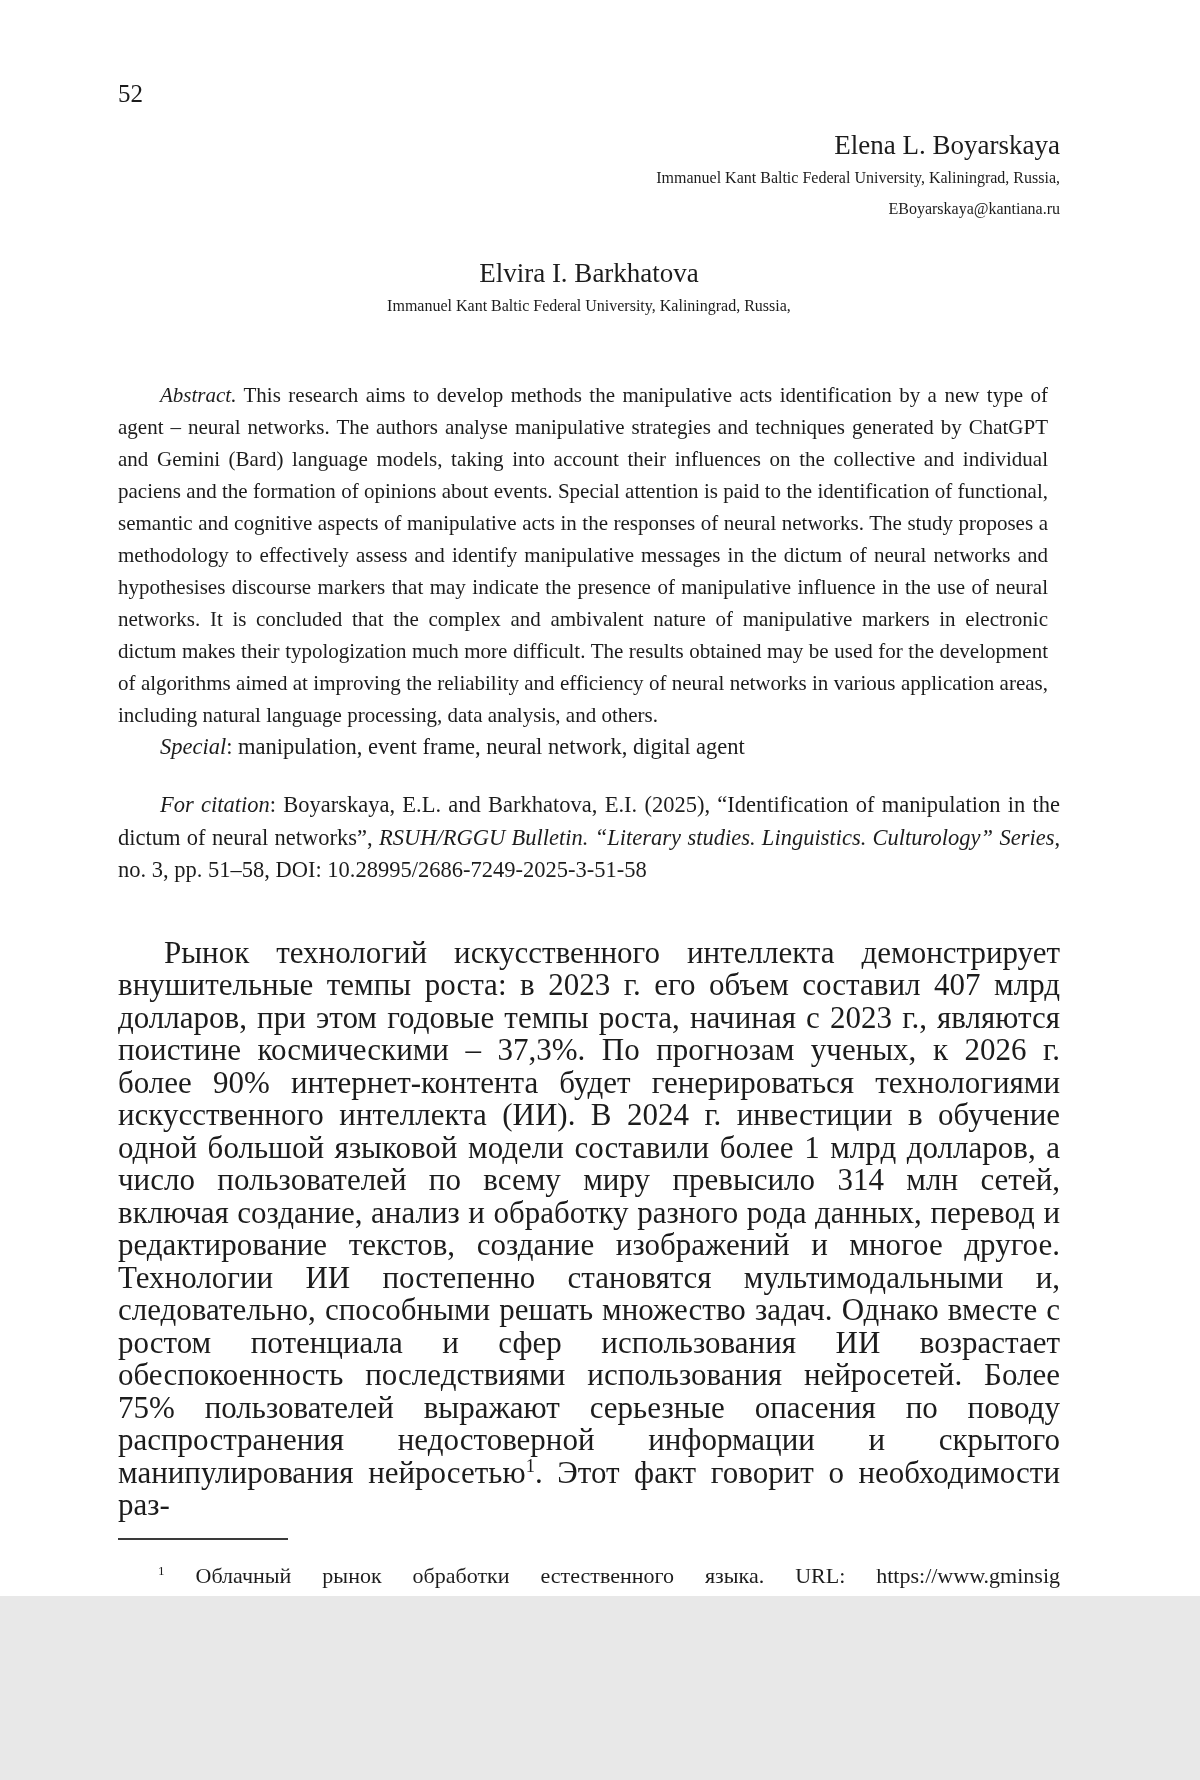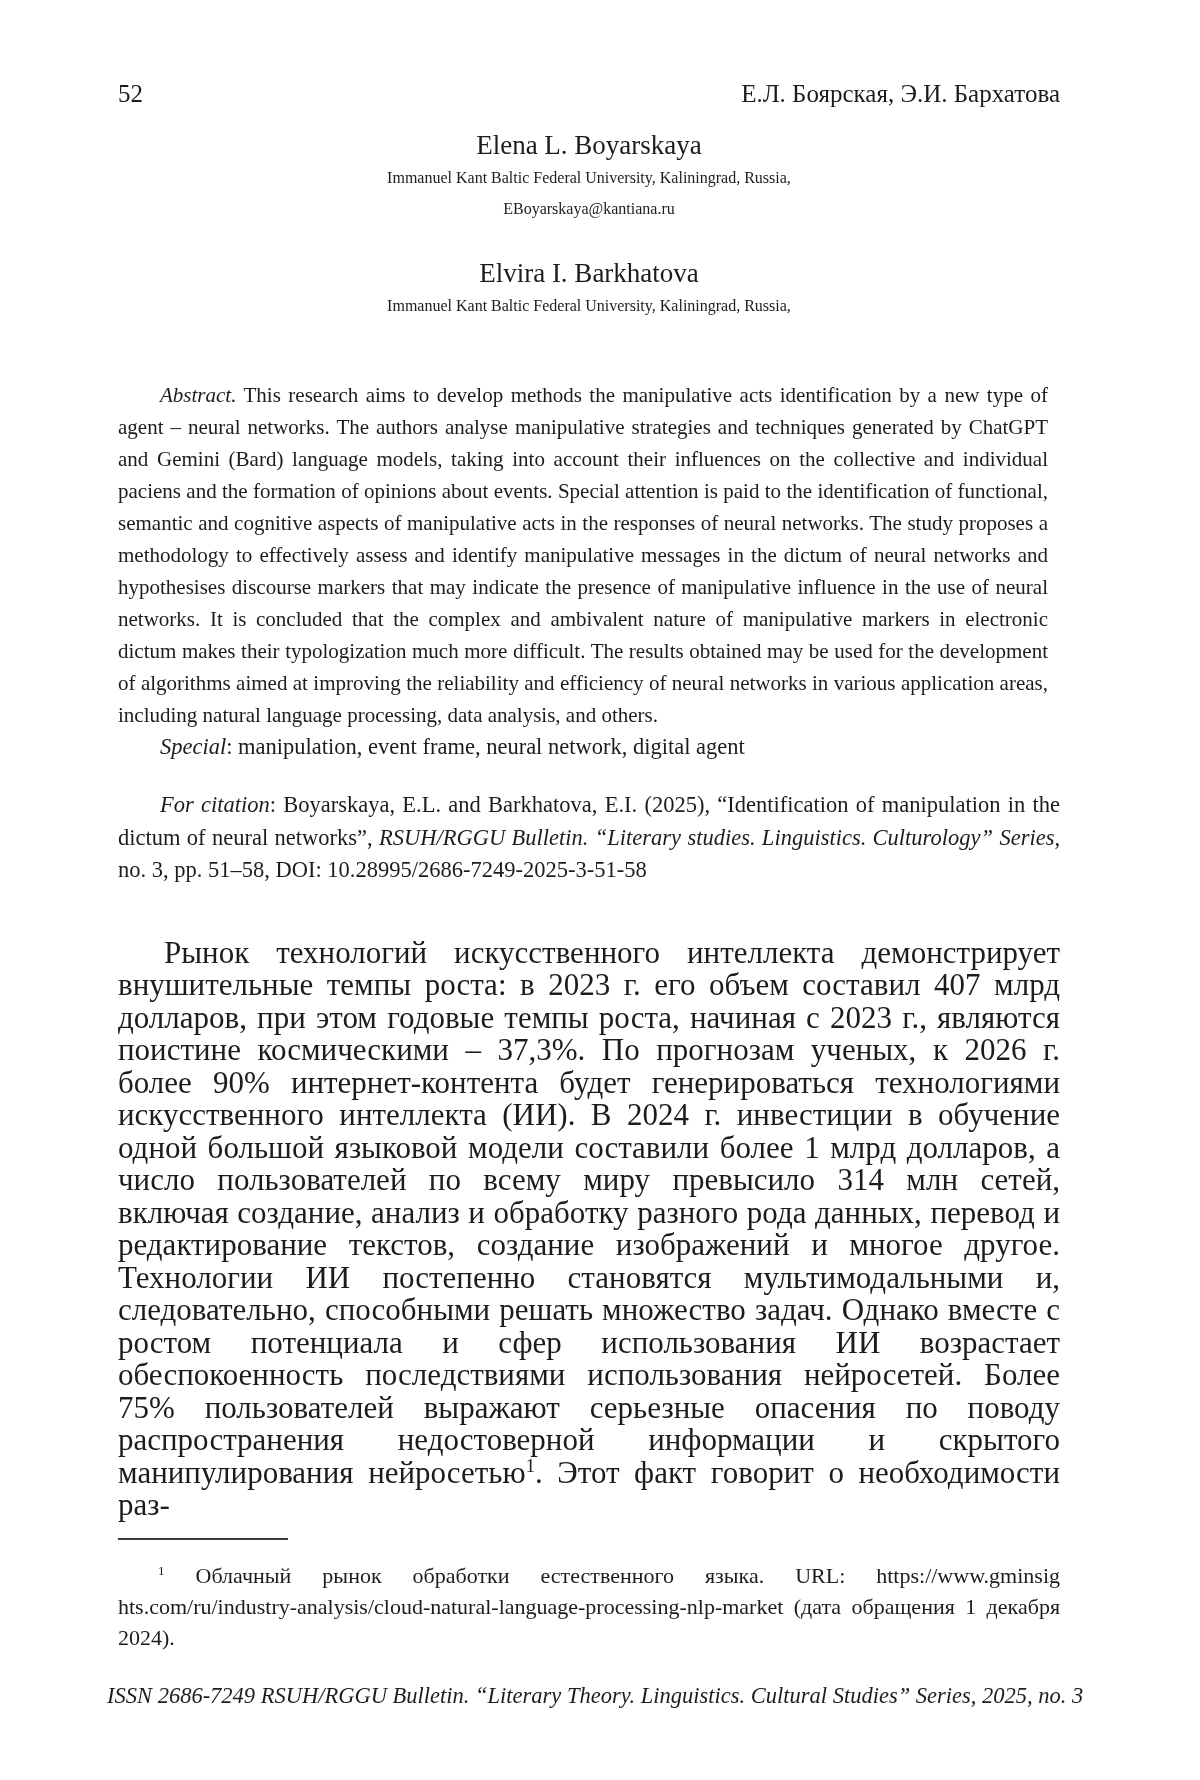--- a/index.html
+++ b/index.html
@@ -1,19 +1,19 @@
 <!DOCTYPE html>
 <html><head>
 <meta charset="utf-8">
 <style>
   html, body { margin: 0; padding: 0; background: #e8e8e8; }
   .page {
     position: relative;
     width: 1200px;
-    height: 1780px;
+    height: 1596px;
     margin: 0 auto;
     background: #ffffff;
     color: #1c1c1c;
     font-family: "Liberation Serif", "DejaVu Serif", serif;
     overflow: hidden;
   }
   .content {
     position: absolute;
     left: 118px;
     top: 0;
@@ -28,21 +28,21 @@
     line-height: 28px;
   }
   .article-title {
     margin: 30px 0 0 0;
     text-align: center;
     font-size: 29px;
     line-height: 38px;
     font-weight: normal;
   }
   .author-block { text-align: center; }
-  .author-block.first { margin-top: 20px; }
+  .author-block.first { margin-top: 20px; text-align: right; }
   .author-block.second { margin-top: 32px; }
   .author-name { font-size: 27px; line-height: 34px; }
   .author-affiliation, .author-email {
     font-size: 16px;
     line-height: 31px;
   }
   .abstract-paragraph {
     margin: 58px 12px 0 0;
     font-size: 21px;
     line-height: 32px;
@@ -97,21 +97,20 @@
   }
 </style>
 </head>
 <body>
 
 <div class="page">
   <div class="content">
 
     <div class="running-header">
       <span>52</span>
-      <span>Е.Л. Боярская, Э.И. Бархатова</span>
     </div>
 
 
     <div class="author-block first">
       <div class="author-name">Elena L. Boyarskaya</div>
       <div class="author-affiliation">Immanuel Kant Baltic Federal University, Kaliningrad, Russia,</div>
       <div class="author-email">EBoyarskaya@kantiana.ru</div>
     </div>
 
     <div class="author-block second">

